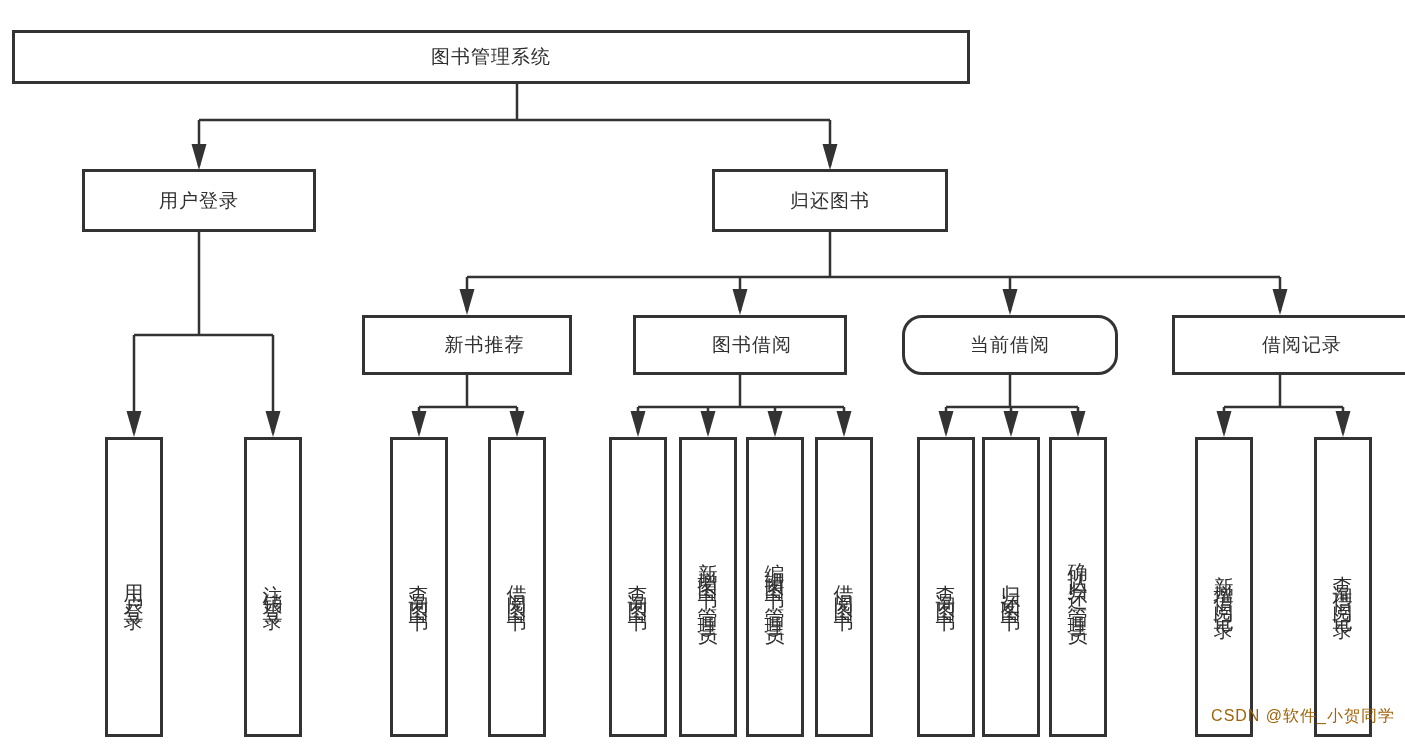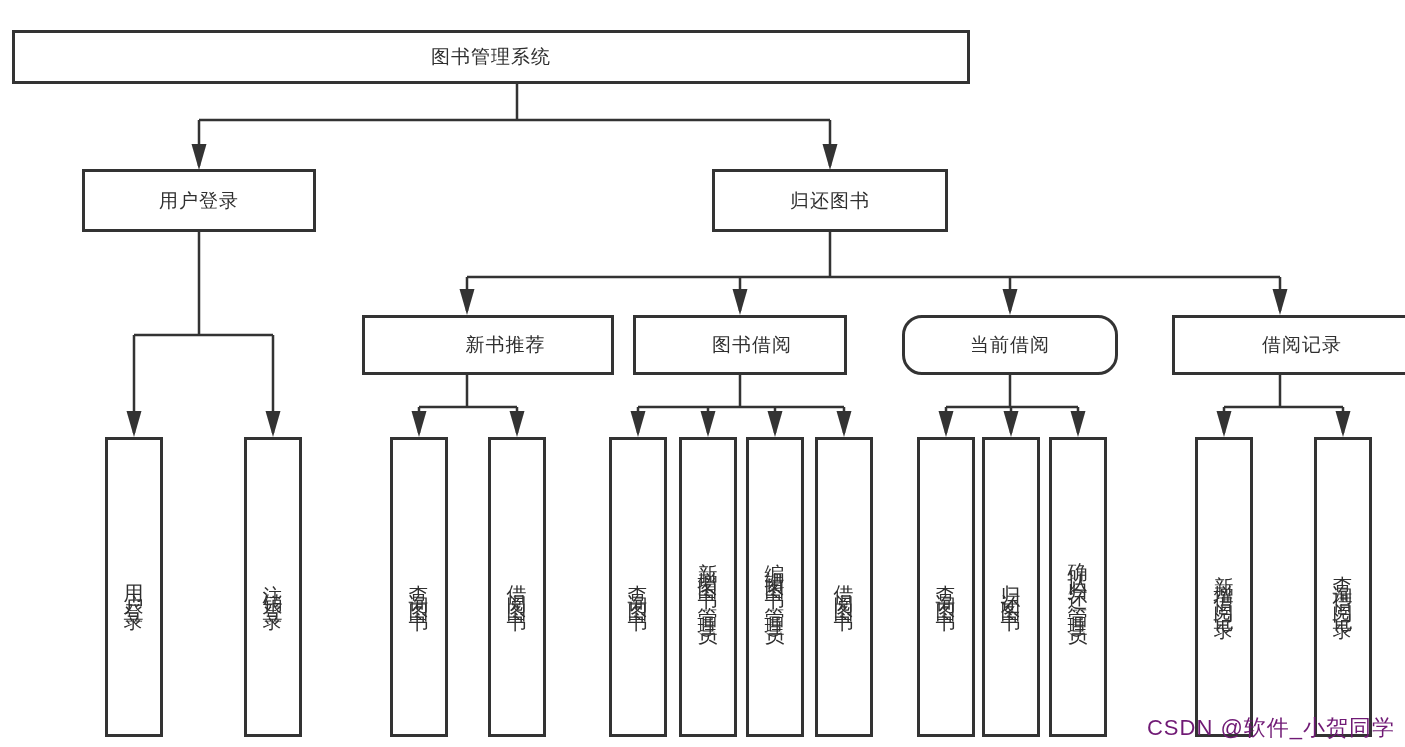--- a/index.html
+++ b/index.html
@@ -51,23 +51,23 @@
   .vbox .vtext {
     writing-mode: vertical-rl;
     text-orientation: mixed;
     letter-spacing: 9px;
     line-height: 1;
     max-height: 288px;
   }
   .watermark {
     position: absolute;
     right: 10px;
-    bottom: 4px;
-    font-size: 22px;
-    color: #701a75;
+    bottom: 20px;
+    font-size: 16px;
+    color: #a16207;
     letter-spacing: 1px;
     white-space: nowrap;
   }
 </style>
 </head>
 <body>
 
 <div id="canvas">
 
   <svg id="connectors" viewBox="0 0 1405 747" xmlns="http://www.w3.org/2000/svg" aria-hidden="true">
@@ -114,21 +114,21 @@
     <span>图书管理系统</span>
   </div>
 
   <div class="hbox" style="left:82px; top:169px; width:234px; height:63px;">
     <span>用户登录</span>
   </div>
   <div class="hbox" style="left:712px; top:169px; width:236px; height:63px;">
     <span>归还图书</span>
   </div>
 
-  <div class="hbox" style="left:362px; top:315px; width:252px; height:60px;padding-left:35px;">
+  <div class="hbox" style="left:362px; top:315px; width:210px; height:60px;padding-left:35px;">
     <span>新书推荐</span>
   </div>
   <div class="hbox" style="left:633px; top:315px; width:214px; height:60px;padding-left:24px;">
     <span>图书借阅</span>
   </div>
   <div class="hbox" style="left:902px; top:315px; width:216px; height:60px;border-radius:20px;">
     <span>当前借阅</span>
   </div>
   <div class="hbox" style="left:1172px; top:315px; width:260px; height:60px;">
     <span>借阅记录</span>

